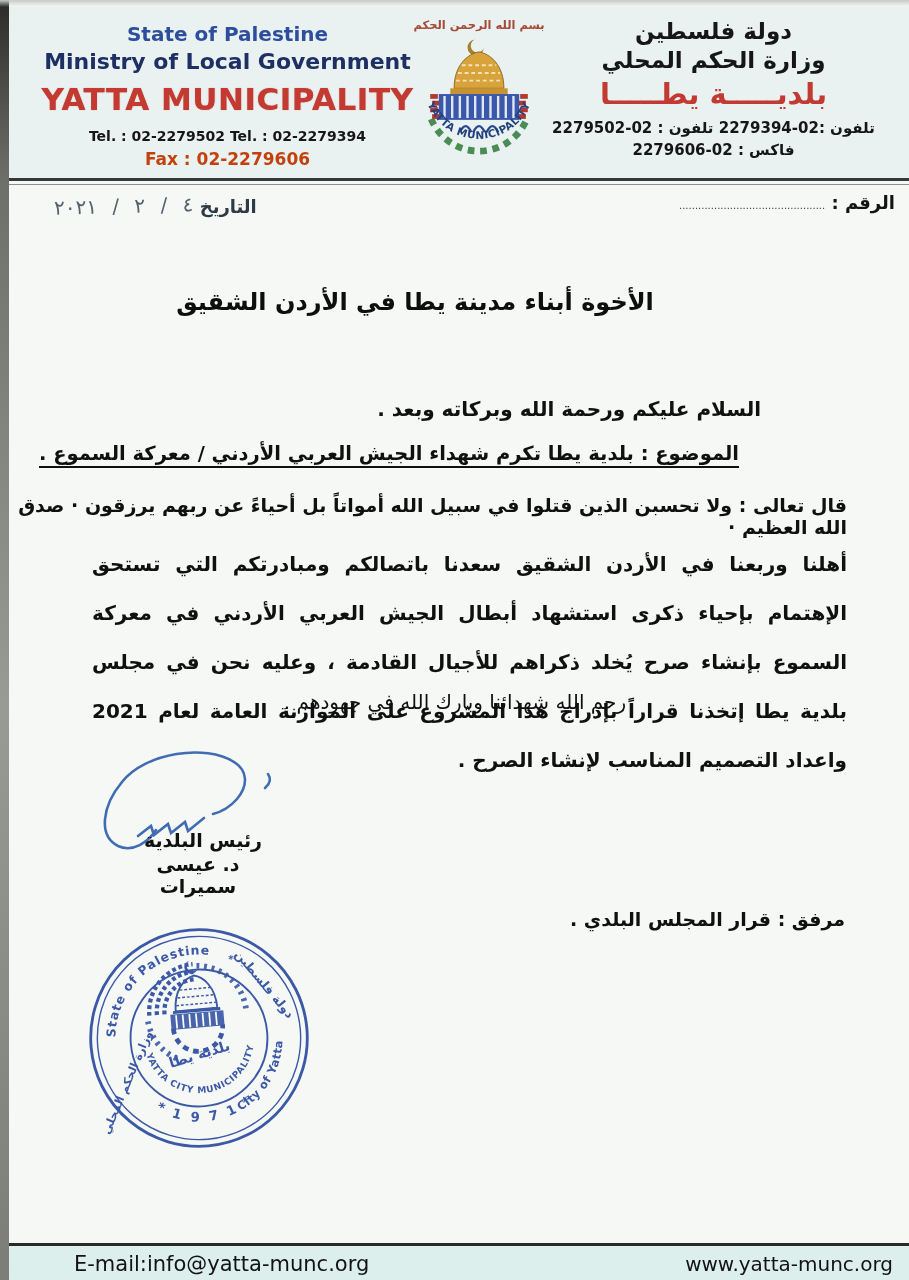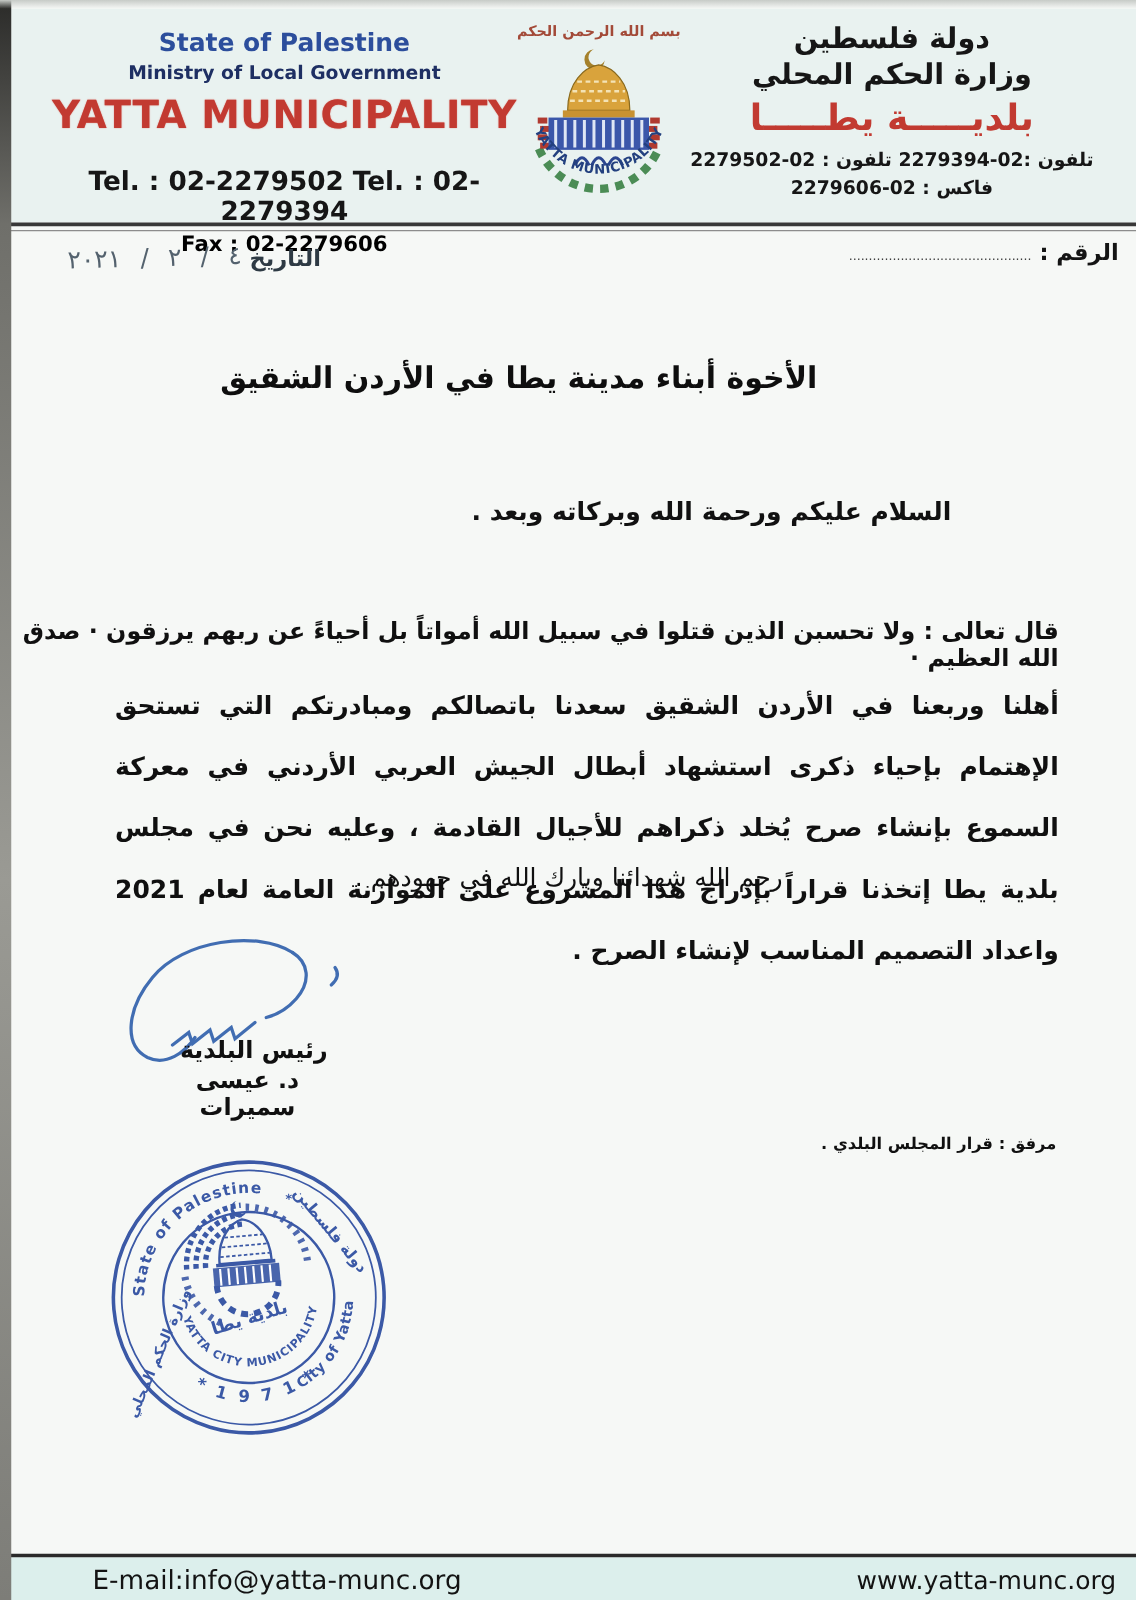--- a/index.html
+++ b/index.html
@@ -14,25 +14,25 @@
   
   .scan-edge-left { left:0; top:0; bottom:0; width:9px;
     background:linear-gradient(180deg,#2b2b29 0%,#6f6f6a 14%,#9a9a94 55%,#7d7d78 100%); }
   .scan-edge-top { left:0; right:0; top:0; height:7px;
     background:linear-gradient(180deg,#c7cbc7,rgba(255,255,255,0)); }
 
   
   .header-band { left:9px; right:0; top:7px; height:171px; background:#e9f2f0; }
   .hdr-en { left:40px; top:22px; width:375px; text-align:center; }
   .hdr-en .l1 { font-size:20px; font-weight:bold; color:#2c4e9c; }
-  .hdr-en .l2 { font-size:15px; font-weight:bold; color:#1e2f63; margin-top:3px; }
+  .hdr-en .l2 { font-size:22px; font-weight:bold; color:#1e2f63; margin-top:3px; }
   .hdr-en .ttl { font-size:31px; font-weight:bold; color:#c23a31; margin-top:7px; letter-spacing:0.5px;
                  text-shadow:0 0 1px #d86a60; }
-  .hdr-en .tel { font-size:21px; font-weight:bold; color:#161616; margin-top:23px; }
-  .hdr-en .fax { font-size:17px; font-weight:bold; color:#000000; margin-top:5px; }
+  .hdr-en .tel { font-size:14px; font-weight:bold; color:#161616; margin-top:11px; }
+  .hdr-en .fax { font-size:17px; font-weight:bold; color:#c2410c; margin-top:5px; }
 
   .hdr-center { left:393px; top:18px; width:172px; text-align:center; }
   .hdr-center .bismillah { font-size:11.5px; font-weight:bold; color:#a34a38; }
 
   .hdr-ar { right:28px; top:18px; width:335px; text-align:center; direction:rtl; }
   .hdr-ar .l1 { font-size:23px; font-weight:bold; color:#161616; }
   .hdr-ar .l2 { font-size:23px; font-weight:bold; color:#161616; margin-top:3px; }
   .hdr-ar .ttl { font-size:29px; font-weight:bold; color:#c23a31; margin-top:4px; }
   .hdr-ar .tel { font-size:15px; font-weight:bold; color:#161616; margin-top:8px; }
   .hdr-ar .fax { font-size:15px; font-weight:bold; color:#161616; margin-top:4px; }
@@ -58,21 +58,21 @@
     font-size:20px; font-weight:bold; color:#101010; line-height:49px; }
   .prayer { top:690px; left:40px; width:830px; text-align:center; direction:rtl;
     font-size:20px; font-weight:normal; color:#101010; }
 
   
   .sig-svg { top:750px; left:86px; }
   .sig-title { top:829px; left:133px; width:140px; text-align:center; direction:rtl;
     font-size:19px; font-weight:800; color:#101010; }
   .signatory { top:853px; left:118px; width:160px; text-align:center; direction:rtl;
     font-size:19px; font-weight:800; color:#101010; }
-  .attachment { top:908px; right:64px; direction:rtl; font-size:13px; font-weight:bold; color:#101010; }
+  .attachment { top:908px; right:64px; direction:rtl; font-size:19px; font-weight:bold; color:#101010; }
 
   
   .stamp { top:924px; left:80px; width:238px; height:228px; transform:rotate(-5deg); opacity:0.93; }
 
   
   .footer-rule { left:0; right:0; top:1243px; border-top:3px solid #2a2a2a; }
   .footer-band { left:0; right:0; top:1246px; height:34px; background:#dcefec; }
   .footer-email { top:1252px; left:74px; font-size:21px; color:#131313; }
   .footer-web { top:1252px; right:16px; font-size:20px; color:#131313; }
 </style>
@@ -150,20 +150,21 @@
     <span>الرقم :</span>
     <span class="dots">..............................................</span>
   </div>
   <div class="abs ref-date">
     <span>التاريخ</span>
     <span class="val">٤ / ٢ / ٢٠٢١</span>
   </div>
 
   <div class="abs title">الأخوة أبناء مدينة يطا في الأردن الشقيق</div>
   <div class="abs greeting">السلام عليكم ورحمة الله وبركاته وبعد .</div>
+  <div class="abs subject">الموضوع : بلدية يطا تكرم شهداء الجيش العربي الأردني / معركة السموع .</div>
   <div class="abs verse">قال تعالى : ولا تحسبن الذين قتلوا في سبيل الله أمواتاً بل أحياءً عن ربهم يرزقون · صدق الله العظيم ·</div>
   <div class="abs body-par">أهلنا وربعنا في الأردن الشقيق سعدنا باتصالكم ومبادرتكم التي تستحق الإهتمام بإحياء ذكرى استشهاد أبطال الجيش العربي الأردني في معركة السموع بإنشاء صرح يُخلد ذكراهم للأجيال القادمة ، وعليه نحن في مجلس بلدية يطا إتخذنا قراراً بإدراج هذا المشروع على الموازنة العامة لعام 2021 واعداد التصميم المناسب لإنشاء الصرح .</div>
   <div class="abs prayer">رحم الله شهدائنا وبارك الله في جهودهم .</div>
 
   <svg class="abs sig-svg" width="195" height="105" viewBox="0 0 195 105">
     <g fill="none" stroke="#3766ae" stroke-width="2.6" stroke-linecap="round" opacity="0.95">
       <path d="M 148,12 C 120,-6 60,2 36,32 C 16,56 12,86 32,96 C 47,103 62,92 70,80"></path>
       <path d="M 52,86 l 13,-10 l 3,9 l 14,-11 l 3,9 l 14,-11 l 3,9 l 16,-13"></path>
       <path d="M 148,12 C 161,20 163,35 151,49 C 144,57 135,62 127,64"></path>
       <path d="M 182,24 q 5,7 -3,14"></path>

